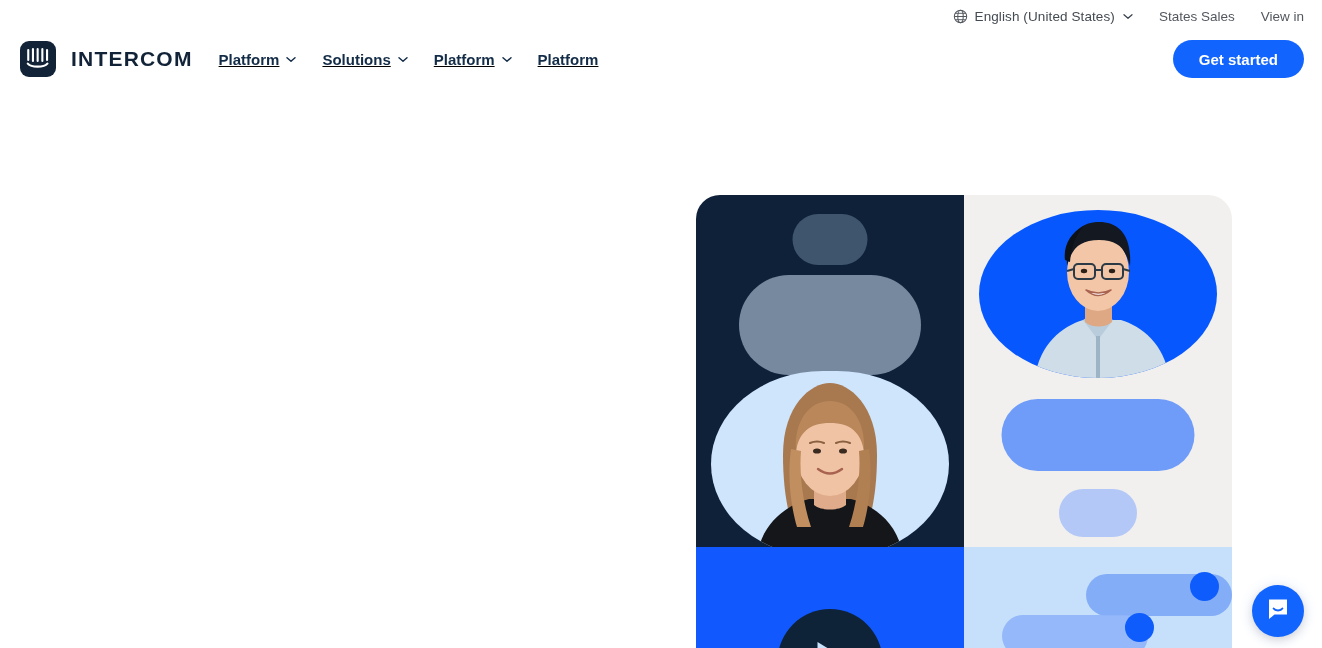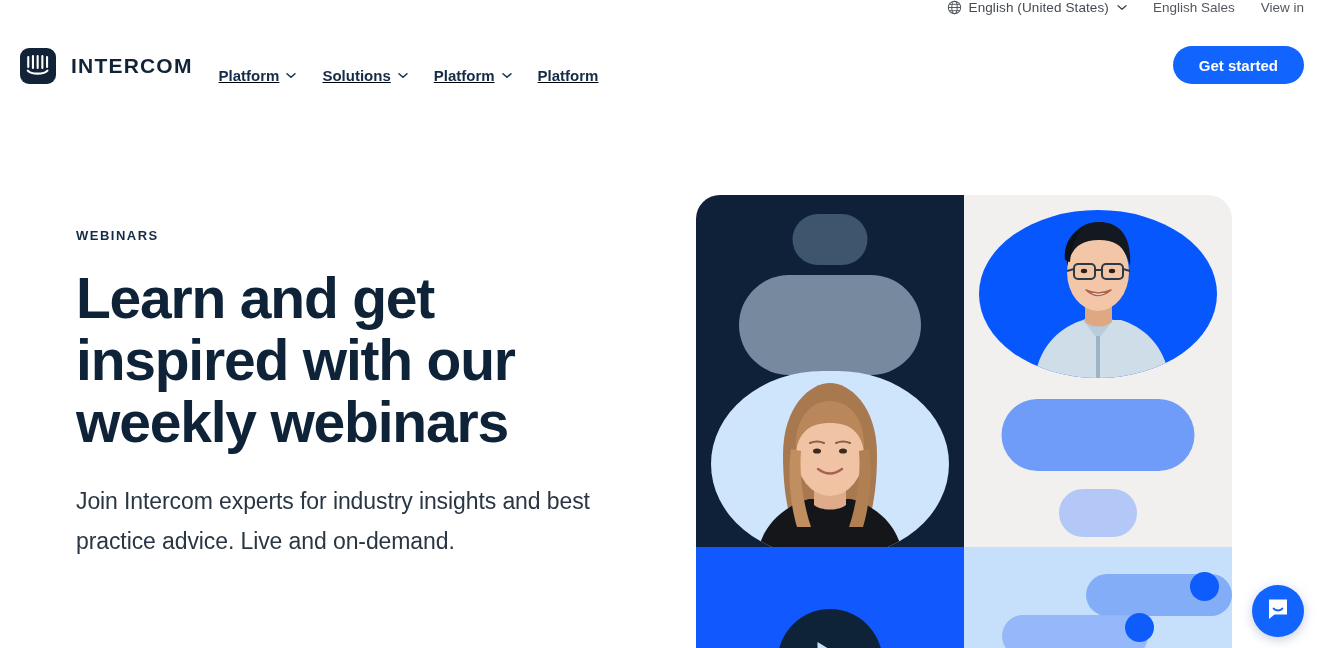--- a/index.html
+++ b/index.html
@@ -21,21 +21,21 @@
     background: #ffffff;
   }
 
   
   .utility-bar {
     position: absolute;
     top: 0;
     right: 18px;
     height: 32px;
     display: flex;
-    align-items: flex-start;
+    align-items: center;
     gap: 26px;
   }
 
   .locale-picker {
     display: flex;
     align-items: center;
     gap: 7px;
     cursor: pointer;
   }
 
@@ -70,21 +70,21 @@
   }
 
   
   .main-header {
     position: absolute;
     top: 34px;
     left: 0;
     right: 0;
     height: 50px;
     display: flex;
-    align-items: flex-end;
+    align-items: center;
     padding: 0 18px 0 20px;
   }
 
   .brand {
     display: flex;
     align-items: center;
     gap: 15px;
     cursor: pointer;
     flex: none;
   }
@@ -395,21 +395,21 @@
         </svg>
       </span>
       <span class="locale-label">English (United States)</span>
       <span>
         <svg class="chev-small" viewBox="0 0 12 8" fill="none">
           <path d="M1.2 1.8 L6 6.2 L10.8 1.8" stroke="#3c4450" stroke-width="1.5" stroke-linecap="round" stroke-linejoin="round"></path>
         </svg>
       </span>
     </div>
 
-    <a class="utility-link">English Sales</a>
+    <a class="utility-link">States Sales</a>
     <a class="utility-link">View in</a>
   </div>
 
   <div class="main-header">
 
     <div class="brand">
       <span class="brand-mark">
         <svg width="24" height="22" viewBox="0 0 24 22" fill="none">
           <rect x="1.2" y="1" width="2.1" height="12" rx="1.05" fill="#ffffff"></rect>
           <rect x="5.9" y="0" width="2.1" height="14" rx="1.05" fill="#ffffff"></rect>
@@ -457,25 +457,20 @@
 
     </nav>
 
     <div class="header-actions">
       <button class="btn btn-primary">Get started</button>
     </div>
   </div>
 
   <div class="hero">
 
-    <div class="hero-copy">
-      <div class="eyebrow">WEBINARS</div>
-      <h1 class="hero-title">Learn and get inspired with our weekly webinars</h1>
-      <p class="hero-sub">Join Intercom experts for industry insights and best practice advice. Live and on-demand.</p>
-    </div>
 
     <div class="collage">
 
       <div class="cell cell-dark">
         <div class="ph-head"></div>
         <div class="ph-body"></div>
 
         <div class="oval-sky">
           <svg class="portrait-svg" viewBox="0 0 238 186" preserveAspectRatio="xMidYMax meet">
 

